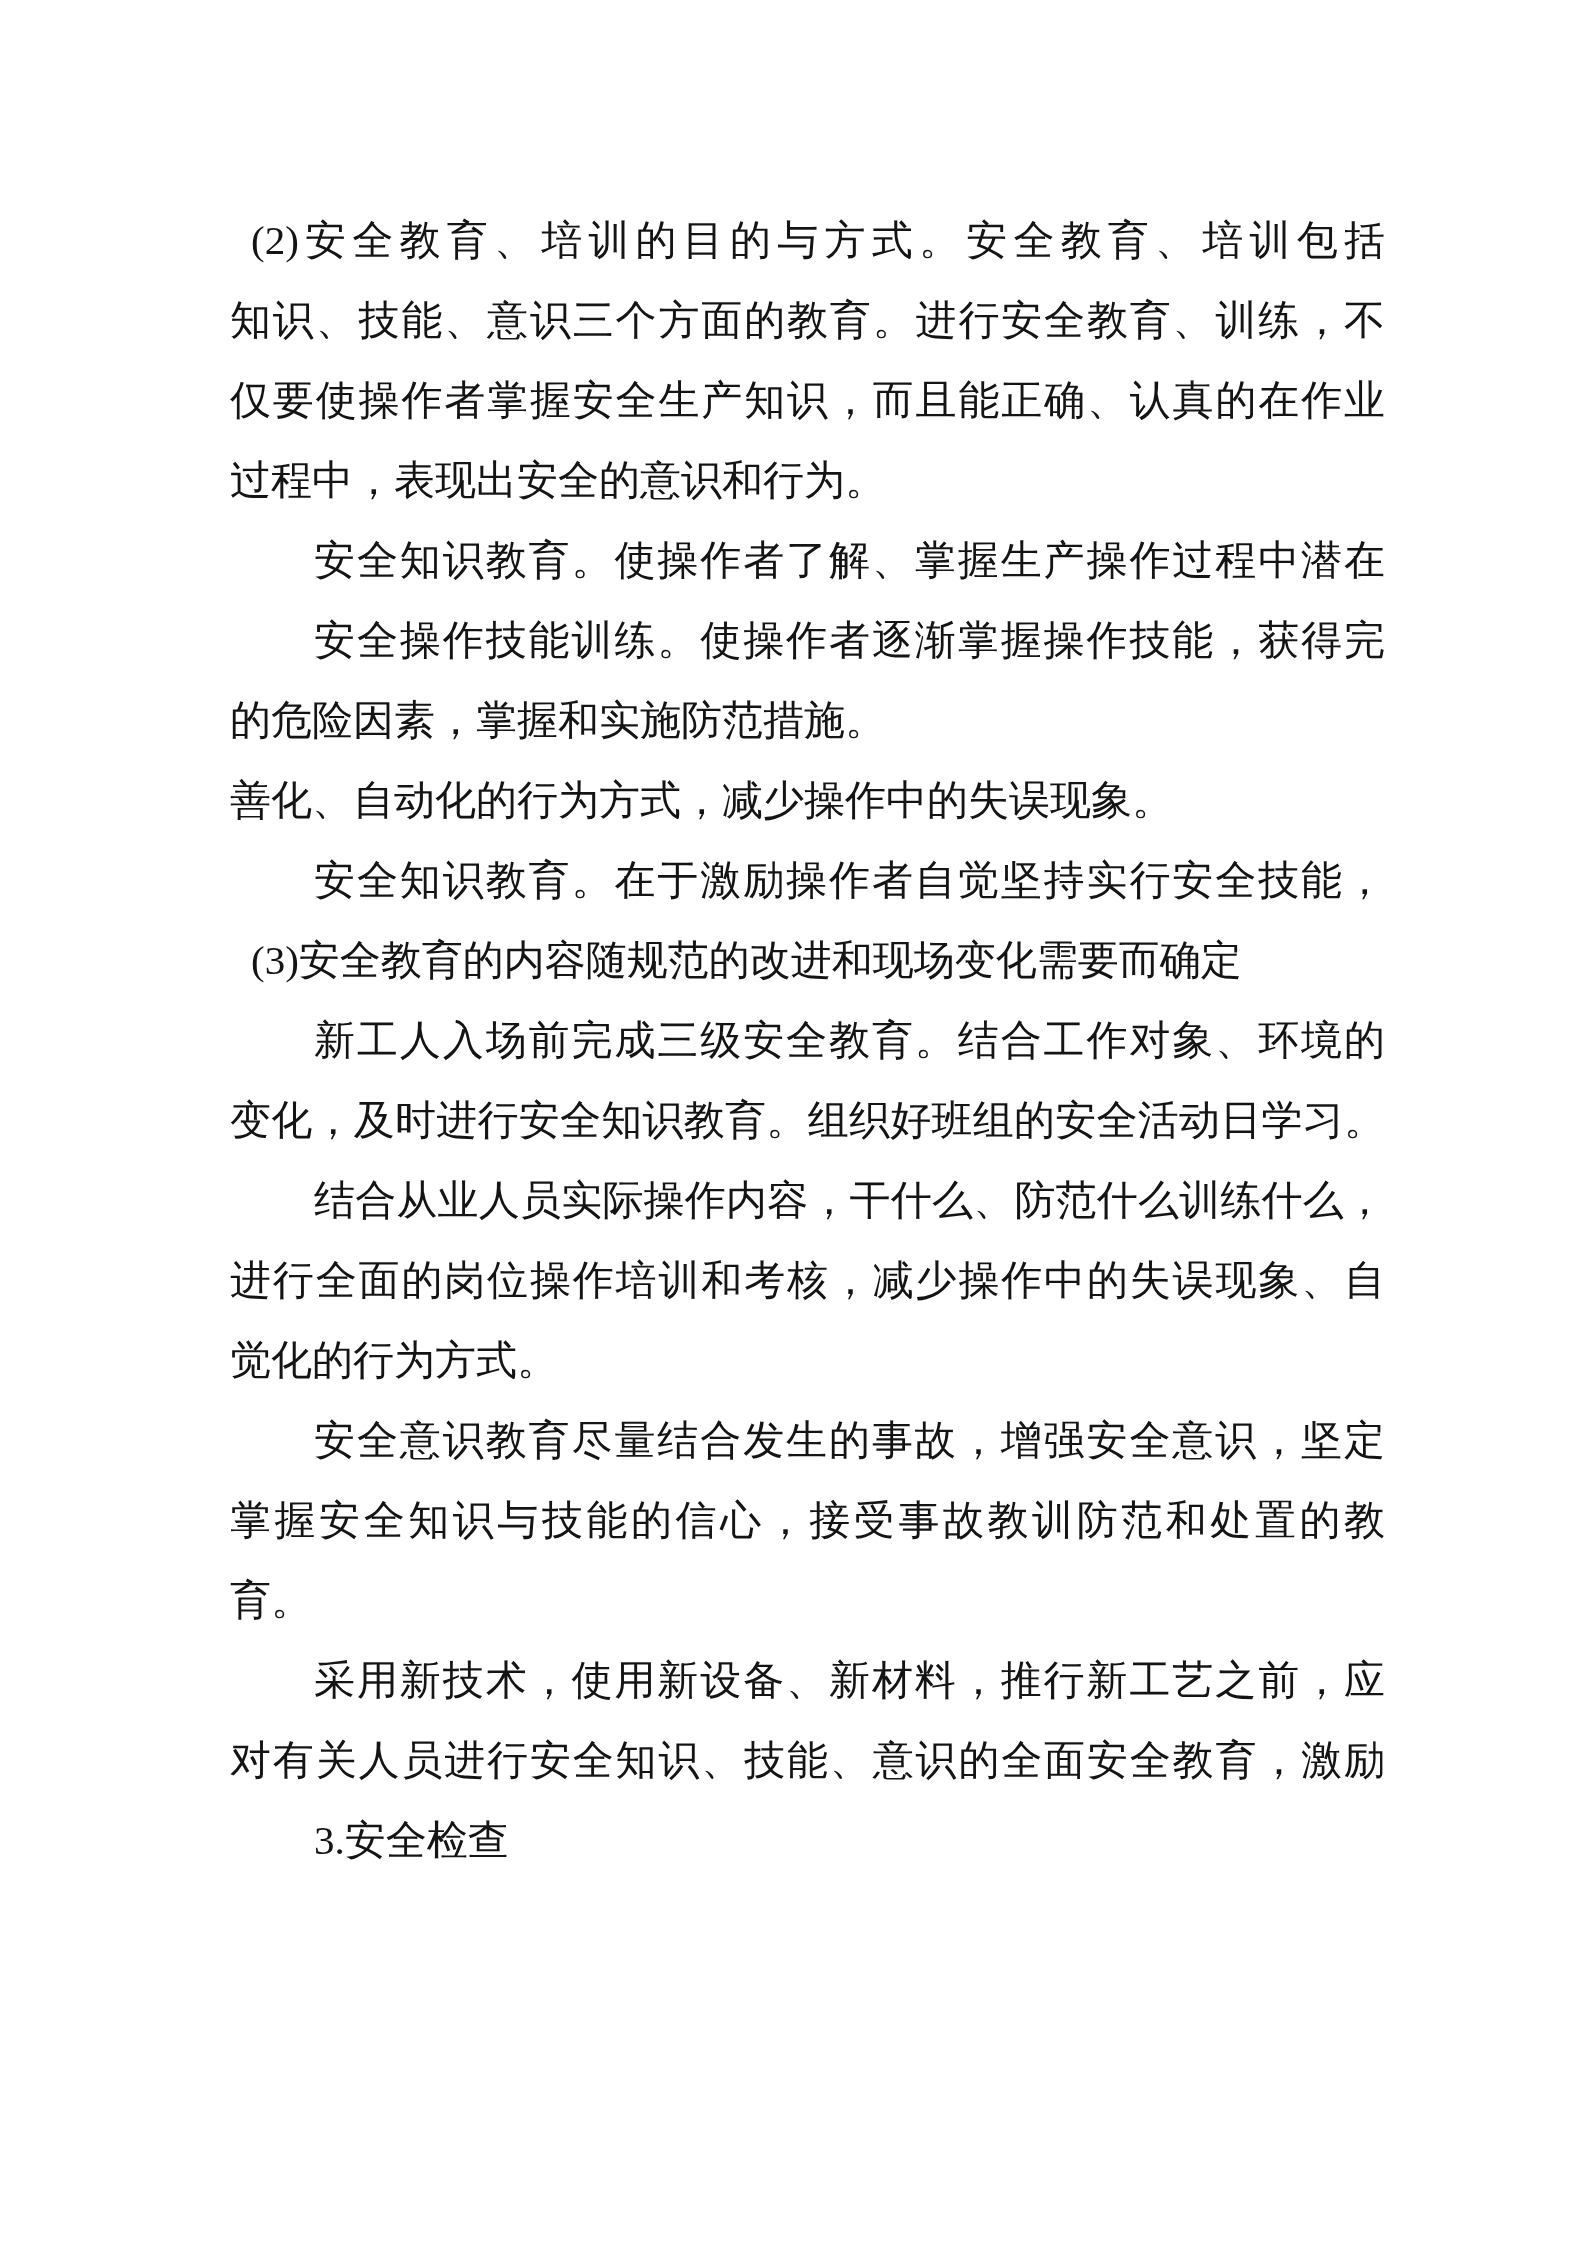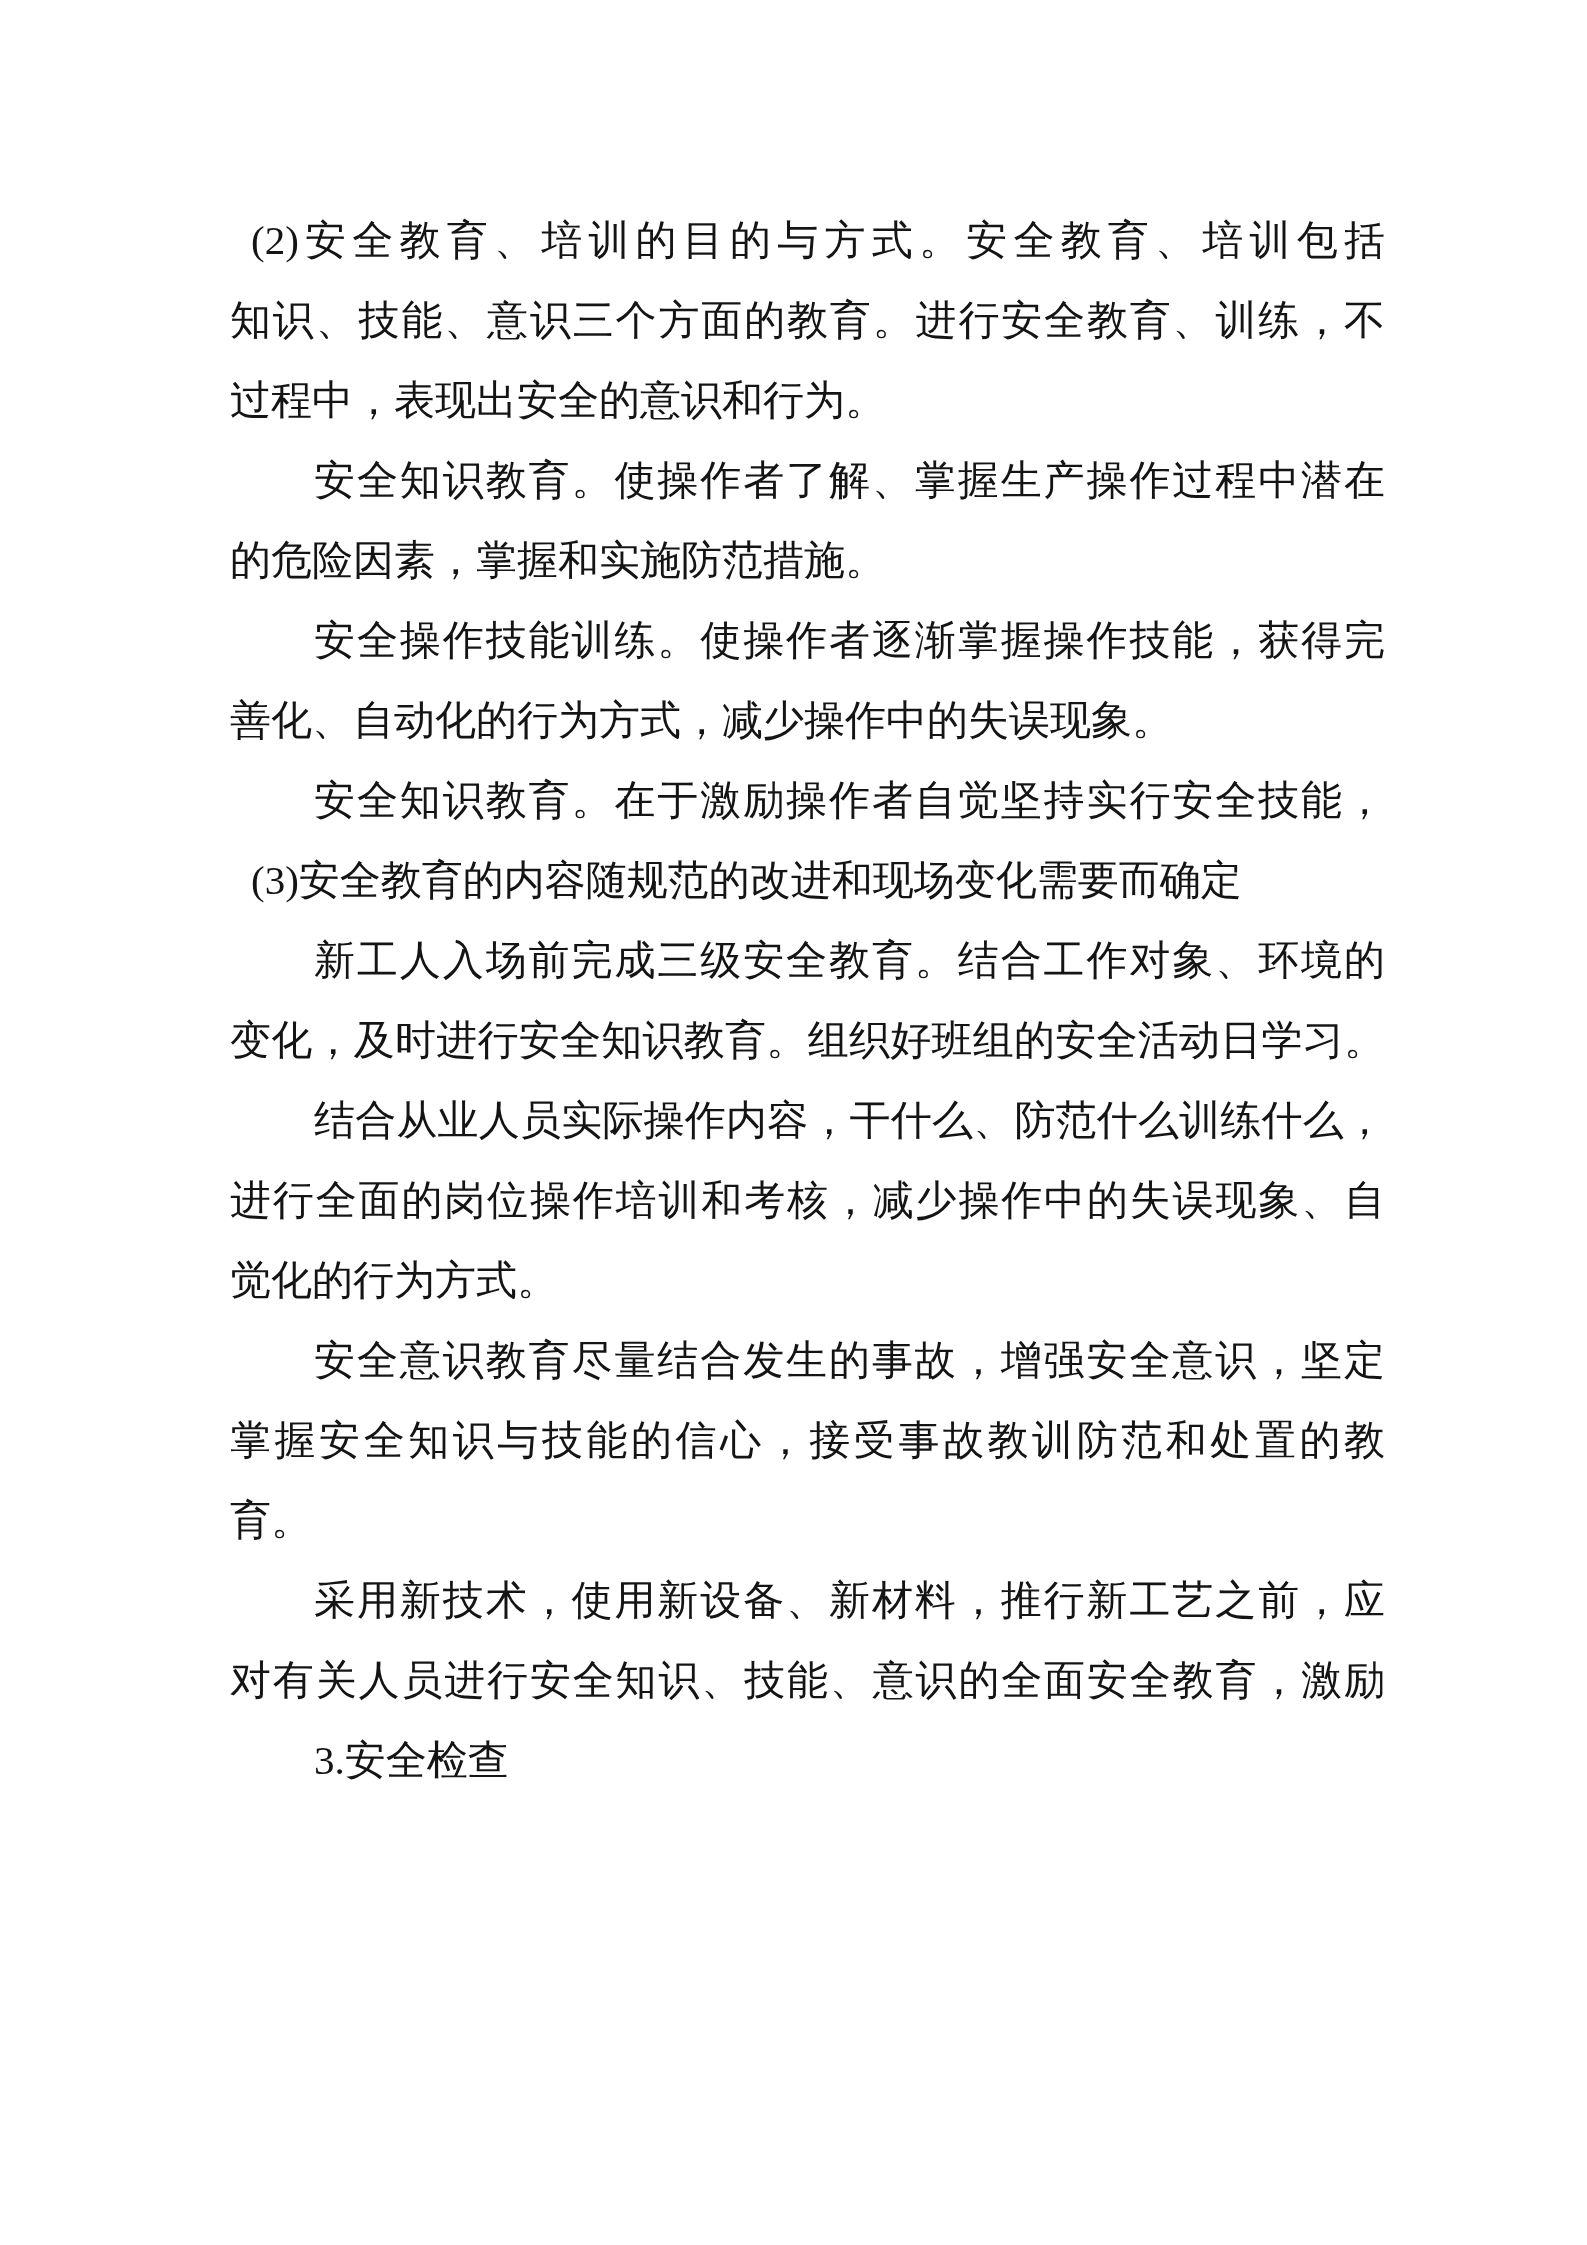--- a/index.html
+++ b/index.html
@@ -46,24 +46,25 @@
   
   .indent { text-indent: 84px; }
 </style>
 </head>
 <body>
 
 <div class="page">
   <div class="text-block">
     <div class="line j indent-half">(2)安全教育、培训的目的与方式。安全教育、培训包括</div>
     <div class="line j">知识、技能、意识三个方面的教育。进行安全教育、训练，不</div>
+    <div class="line j">仅要使操作者掌握安全生产知识，而且能正确、认真的在作业</div>
     <div class="line l">过程中，表现出安全的意识和行为。</div>
     <div class="line j indent">安全知识教育。使操作者了解、掌握生产操作过程中潜在</div>
+    <div class="line j indent">安全操作技能训练。使操作者逐渐掌握操作技能，获得完</div>
     <div class="line l">的危险因素，掌握和实施防范措施。</div>
-    <div class="line j indent">安全操作技能训练。使操作者逐渐掌握操作技能，获得完</div>
     <div class="line l">善化、自动化的行为方式，减少操作中的失误现象。</div>
     <div class="line j indent">安全知识教育。在于激励操作者自觉坚持实行安全技能，</div>
     <div class="line l indent-half">(3)安全教育的内容随规范的改进和现场变化需要而确定</div>
     <div class="line j indent">新工人入场前完成三级安全教育。结合工作对象、环境的</div>
     <div class="line j">变化，及时进行安全知识教育。组织好班组的安全活动日学习。</div>
     <div class="line j indent">结合从业人员实际操作内容，干什么、防范什么训练什么，</div>
     <div class="line j">进行全面的岗位操作培训和考核，减少操作中的失误现象、自</div>
     <div class="line l">觉化的行为方式。</div>
     <div class="line j indent">安全意识教育尽量结合发生的事故，增强安全意识，坚定</div>
     <div class="line j">掌握安全知识与技能的信心，接受事故教训防范和处置的教</div>

